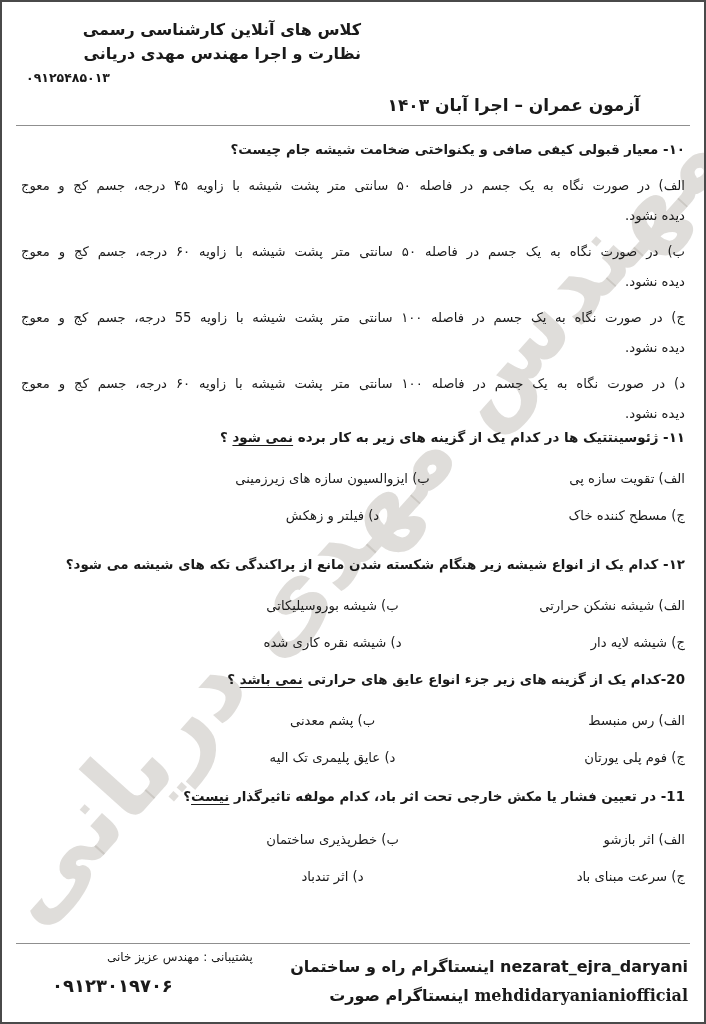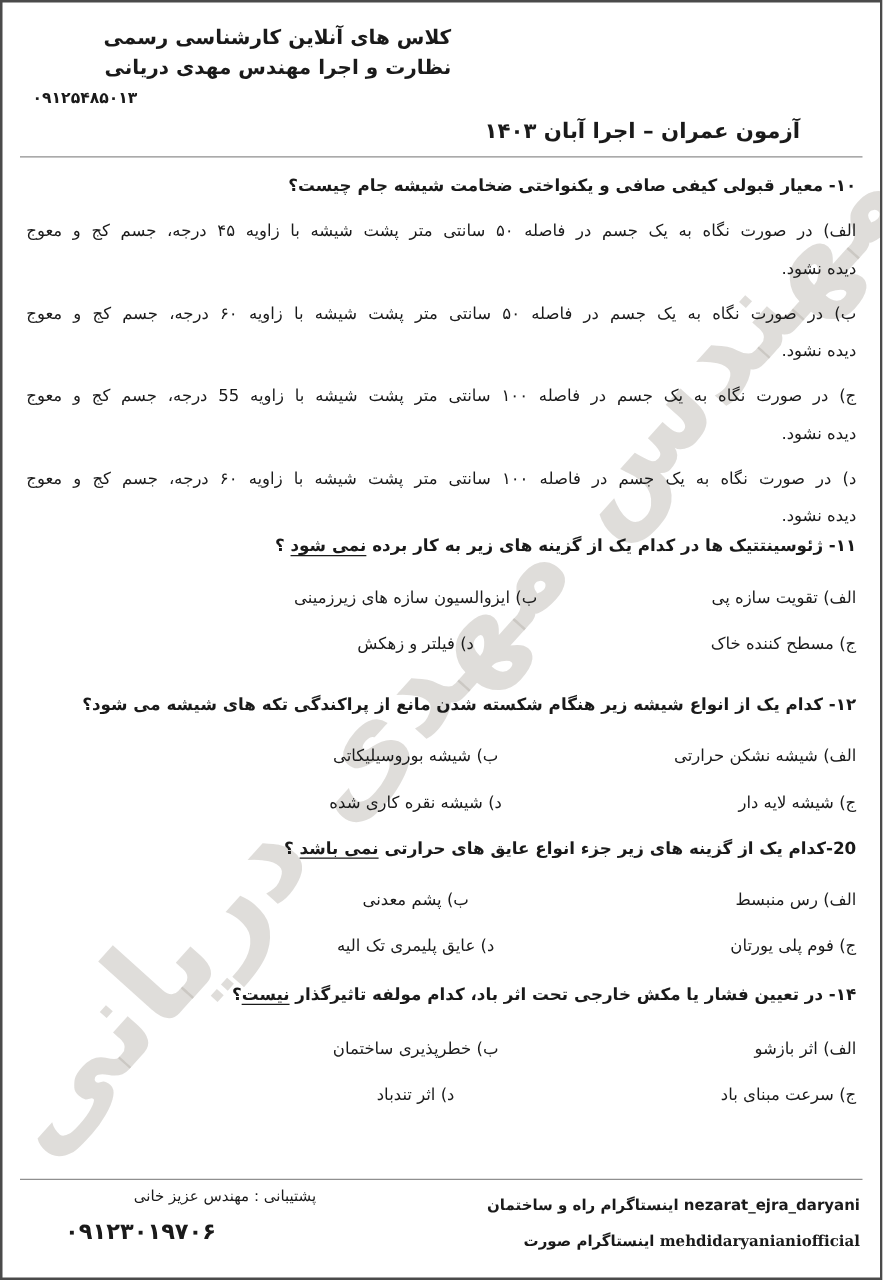--- a/index.html
+++ b/index.html
@@ -83,21 +83,21 @@
     direction:rtl;
     font-size:12px;font-weight:normal;
   }
   .f-support-phone{
     position:absolute;left:36px;top:31px;
     font-size:18px;font-weight:bold;
   }
   .f-insta{
     position:absolute;right:2px;
     direction:rtl;text-align:right;
-    font-size:12px;font-weight:bold;
+    font-size:16px;font-weight:bold;
   }
   .f-insta-1{top:13px;}
   .f-insta-2{top:42px;}
   .latin-sans{font-family:"DejaVu Sans",sans-serif;font-weight:bold;}
   .latin-serif{font-family:"DejaVu Serif",serif;font-weight:bold;}
 </style>
 </head>
 <body>
 
 <div class="page">
@@ -149,21 +149,21 @@
       </div>
 
       <div class="q-title qt-13"><span>20-کدام یک از گزینه های زیر جزء انواع عایق های حرارتی </span><span class="u">نمی باشد</span><span> ؟</span></div>
       <div class="opt-grid">
         <div class="cell-r">الف) رس منبسط</div>
         <div class="cell-l">ب) پشم معدنی</div>
         <div class="cell-r">ج) فوم پلی یورتان</div>
         <div class="cell-l">د) عایق پلیمری تک الیه</div>
       </div>
 
-      <div class="q-title qt-14"><span>۱۴- در تعیین فشار یا مکش خارجی تحت اثر باد، کدام مولفه تاثیرگذار </span><span class="u">نیست</span><span>؟</span></div>
+      <div class="q-title qt-14"><span>11- در تعیین فشار یا مکش خارجی تحت اثر باد، کدام مولفه تاثیرگذار </span><span class="u">نیست</span><span>؟</span></div>
       <div class="opt-grid grid-14">
         <div class="cell-r">الف)  اثر بازشو</div>
         <div class="cell-l">ب) خطرپذیری ساختمان</div>
         <div class="cell-r">ج) سرعت مبنای باد</div>
         <div class="cell-l">د) اثر تندباد</div>
       </div>
 
     </div>
   </div>
 

